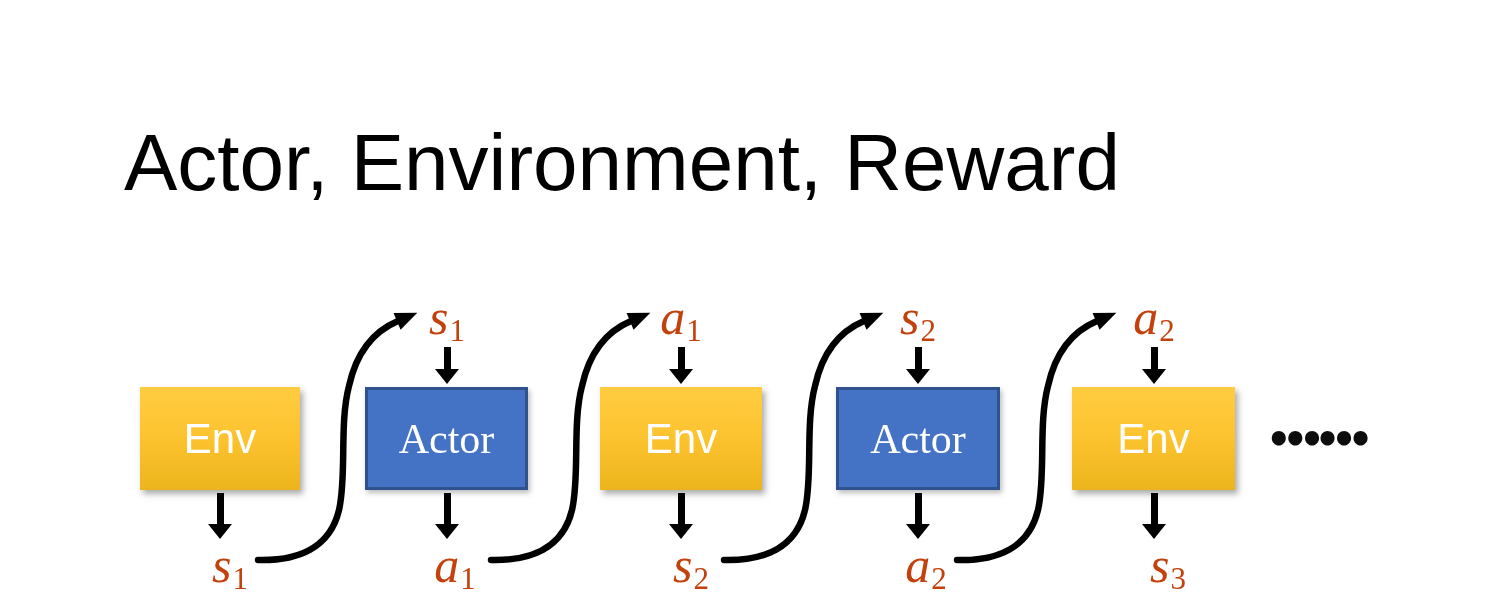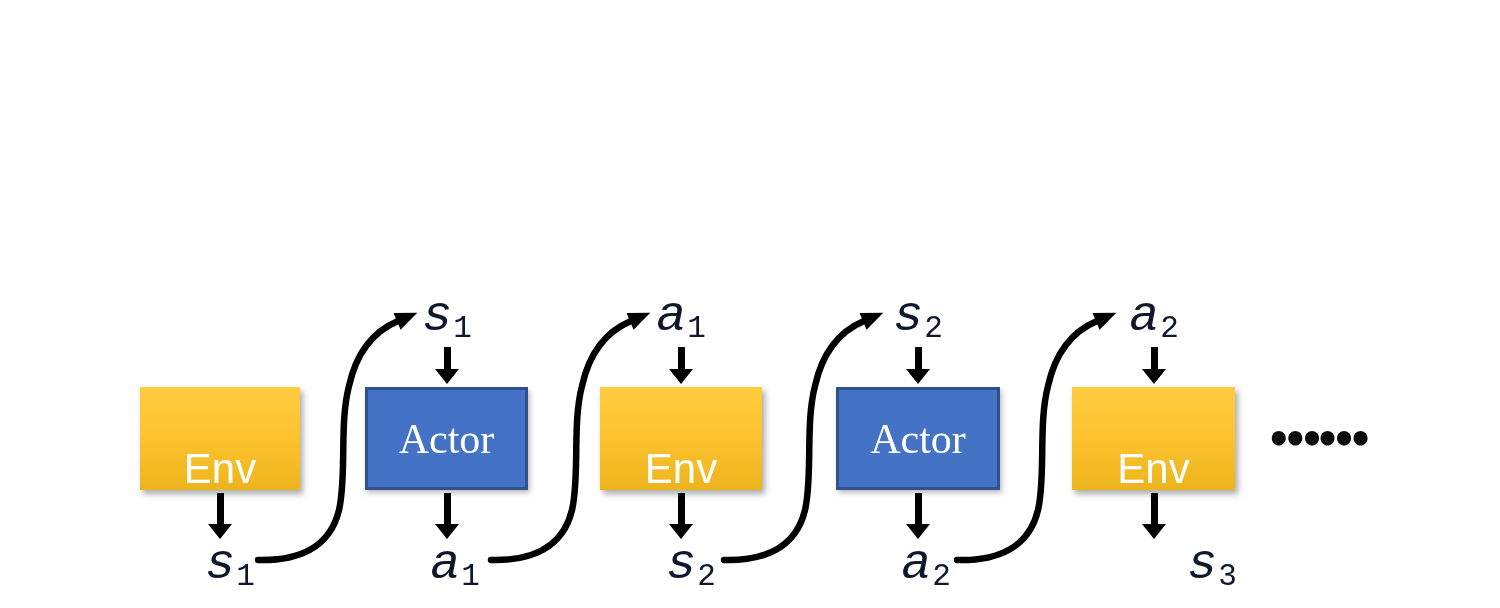--- a/index.html
+++ b/index.html
@@ -19,21 +19,20 @@
   .curve { stroke:var(--arrow,#000); stroke-width:6.5; fill:none; stroke-linecap:round; }
 
   .box {
     position:absolute; top:387px; height:103px; box-sizing:border-box;
     display:flex; align-items:center; justify-content:center;
     color:var(--box-text,#fff); font-size:42px; line-height:1;
   }
   .box.env {
     background:linear-gradient(180deg, var(--env-gradient-top,#FFCC40) 0%, #FDC431 45%, var(--env-gradient-bottom,#ECB41C) 100%);
     box-shadow:3px 4px 6px rgba(90,90,90,0.5);
-    align-items:flex-end;
   }
   .box.actor {
     background:var(--actor-fill,#4472C4);
     border:3px solid var(--actor-border,#2F528F);
     box-shadow:2px 3px 5px rgba(110,110,110,0.45);
     font-family:Liberation Serif, serif;
   }
 
   .varrow { position:absolute; width:24px; transform:translateX(-50%); }
   .varrow .stem { width:7px; margin:0 auto; background:var(--arrow,#000); }
@@ -42,38 +41,39 @@
     border-left:12px solid transparent; border-right:12px solid transparent;
     border-top:15px solid var(--arrow,#000);
   }
   .varrow.top { top:347px; }
   .varrow.top .stem { height:22px; }
   .varrow.bottom { top:493px; }
   .varrow.bottom .stem { height:31px; }
 
   .mlabel {
     position:absolute; transform:translateX(-50%);
-    font-family:Liberation Mono, monospace;
+    font-family:Liberation Serif, serif;
     font-style:italic; font-size:50px; line-height:1;
-    color:#0f172a; white-space:nowrap;
+    color:#c2410c; white-space:nowrap;
   }
   .mlabel sub { font-style:normal; font-size:31px; line-height:0; vertical-align:-0.22em; margin-left:1px; }
   .mlabel.top { top:292px; }
   .mlabel.bottom { top:540px; }
 
   .dots {
     position:absolute; left:1266px; top:416px;
     font-family:"DejaVu Sans",sans-serif; font-size:40px; font-weight:bold;
     letter-spacing:-9px; word-spacing:-6px; color:#0d0d0d; white-space:nowrap;
   }
 </style>
 </head>
 <body>
 
 <div class="slide">
+  <h1 class="title">Actor, Environment, Reward</h1>
 
   <div class="diagram">
 
     <svg class="curves" viewBox="0 0 1500 608" xmlns="http://www.w3.org/2000/svg">
       <defs>
         <marker id="ah" markerUnits="userSpaceOnUse" markerWidth="26" markerHeight="22" refX="3" refY="11" orient="auto">
           <path d="M2,2 L24,11 L2,20 Z" fill="#000"></path>
         </marker>
       </defs>
       <path class="curve" d="M258,560 C298,561 330,548 339,510 C347,476 339,424 349,386 C356,354 372,332 398,321" marker-end="url(#ah)"></path>
@@ -154,19 +154,19 @@
     </div>
     <div class="mlabel bottom" style="left:455px;">
       <span>a</span><sub>1</sub>
     </div>
     <div class="mlabel bottom" style="left:691px;">
       <span>s</span><sub>2</sub>
     </div>
     <div class="mlabel bottom" style="left:926px;">
       <span>a</span><sub>2</sub>
     </div>
-    <div class="mlabel bottom" style="left:1212px;">
+    <div class="mlabel bottom" style="left:1168px;">
       <span>s</span><sub>3</sub>
     </div>
 
     <div class="dots">••• •••</div>
   </div>
 </div>
 
 </body></html>

